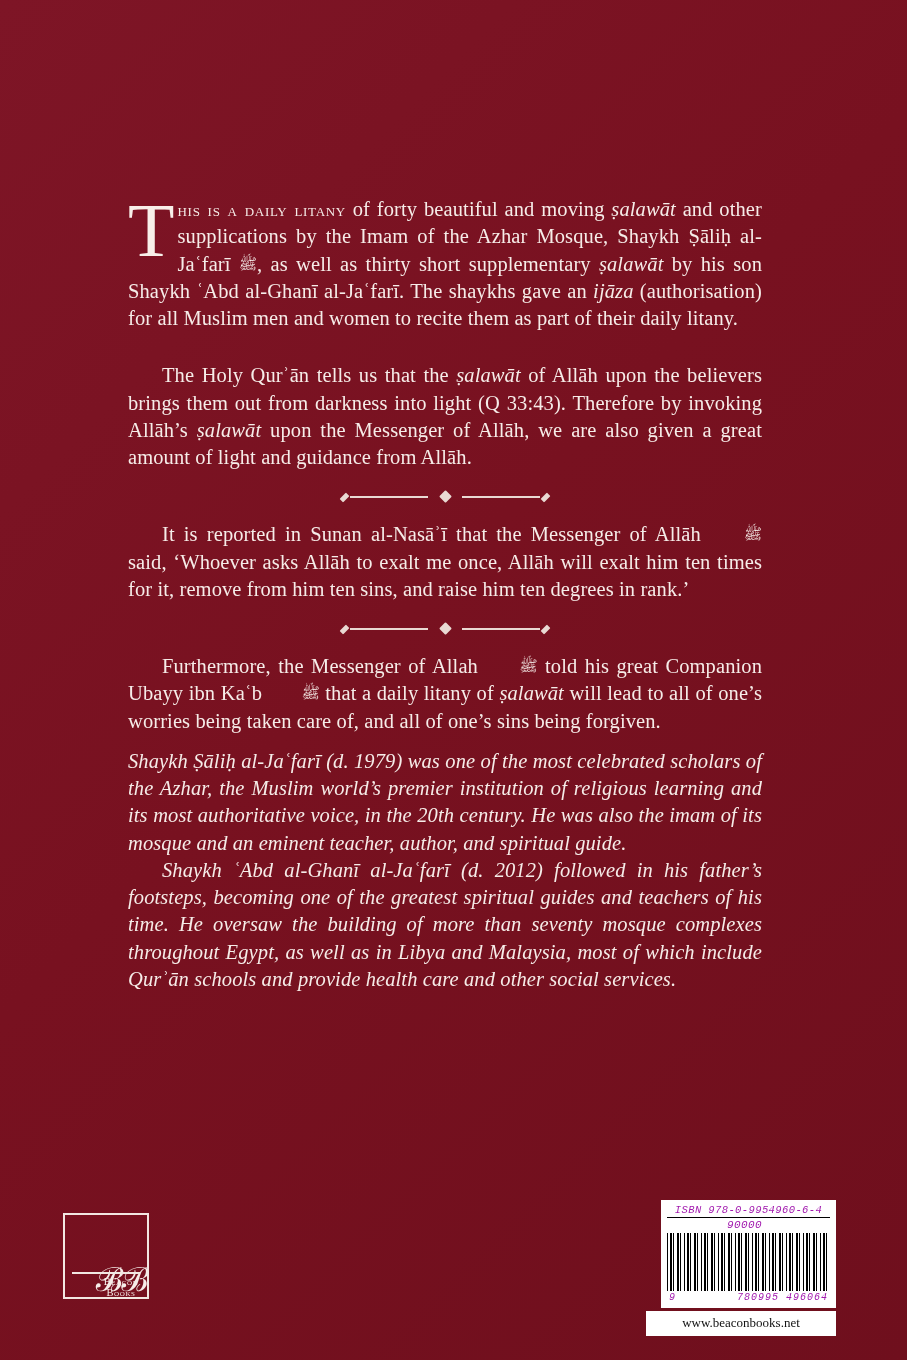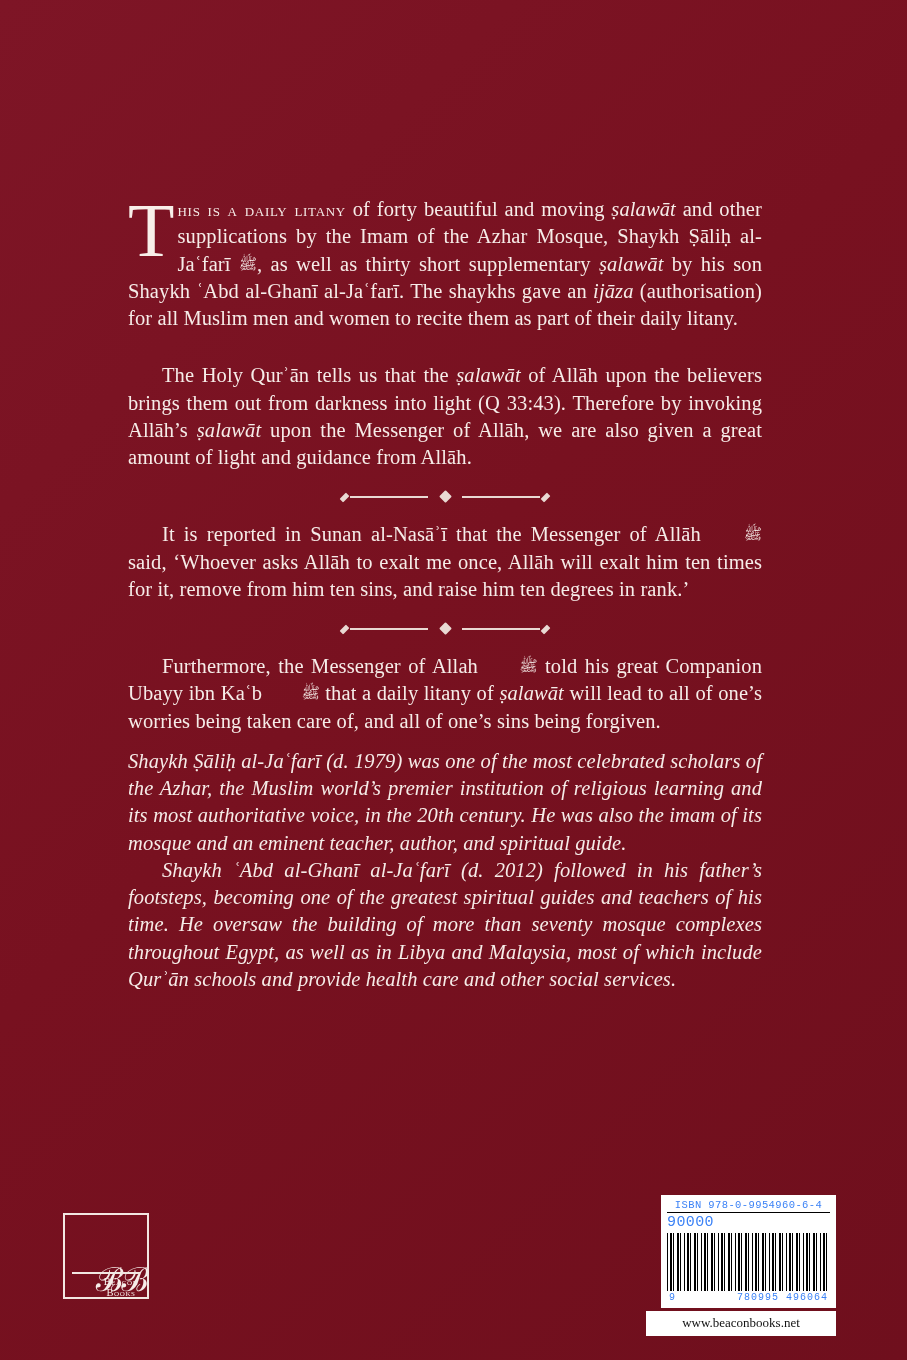--- a/index.html
+++ b/index.html
@@ -163,34 +163,35 @@
 
   
   .barcode-box {
     position: absolute;
     right: 71px;
     bottom: 52px;
     width: 175px;
     background: #ffffff;
     padding: 4px 6px 5px 6px;
     box-sizing: border-box;
-    color: #3b82f6;
+    color: #a21caf;
     font-family: "Liberation Mono", monospace;
+    font-style: italic;
   }
   .isbn-line {
     font-size: 10.5px;
     letter-spacing: 0.4px;
     text-align: center;
     border-bottom: 1px solid #000;
     padding-bottom: 1px;
   }
   .isbn-sub {
-    font-size: 15px;
+    font-size: 11px;
     letter-spacing: 0.4px;
-    text-align: left;
+    text-align: center;
     padding: 1px 8px 2px 0;
   }
   .bars {
     height: 58px;
     width: 100%;
     background-image: repeating-linear-gradient(
       to right,
       #000 0px, #000 1px, #fff 1px, #fff 3px,
       #000 3px, #000 5px, #fff 5px, #fff 6px,
       #000 6px, #000 7px, #fff 7px, #fff 10px,

